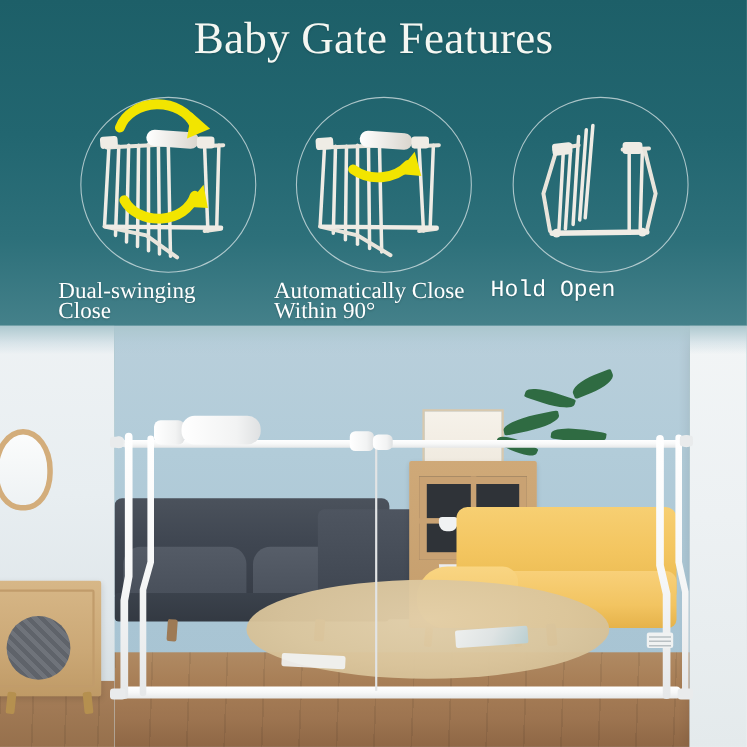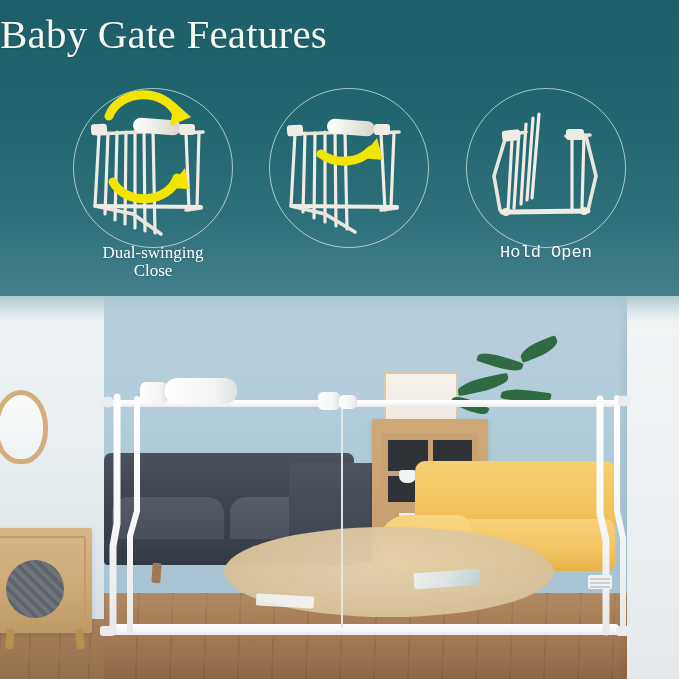--- a/index.html
+++ b/index.html
@@ -12,38 +12,38 @@
             #226670 18%,
             #2d707a 32%,
             #4d8790 48%,
             #7ba8ac 62%,
             #aec7c9 74%,
             #d4e2e3 86%,
             #eef4f5 95%,
             #f6fafb 100%);}
 
   
-  .title{position:absolute;top:8px;left:0;width:679px;text-align:left;
+  .title{position:absolute;top:8px;left:0;width:679px;text-align:center;
          color:#f4f7f2;font-size:41px;line-height:52px;letter-spacing:.2px;
          font-weight:400;text-shadow:0 1px 2px rgba(0,0,0,.18);}
 
   
   .features{position:absolute;top:88px;left:0;width:679px;height:215px;}
   .feature{position:absolute;top:0;width:200px;height:215px;}
   .f0{left:53px;} .f1{left:249px;} .f2{left:446px;font-family:Liberation Mono, monospace;}
 
   .circle{position:absolute;top:0;left:20px;width:160px;height:160px;
           border-radius:50%;border:1.4px solid rgba(255,255,255,.62);
           box-sizing:border-box;}
 
   .icon-wrap{position:absolute;top:0;left:20px;width:160px;height:160px;}
   .icon-wrap svg{display:block;width:160px;height:160px;}
 
-  .f-label{position:absolute;top:156px;left:0;width:200px;text-align:center;
-           color:#ffffff;font-size:17px;line-height:17.5px;
+  .f-label{position:absolute;top:168px;left:0;width:200px;
+           color:#ffffff;font-size:21px;line-height:17.5px;
            text-shadow:0 1px 2px rgba(0,0,0,.22);}
 
   
   .photo{position:absolute;left:0;top:296px;width:679px;height:383px;
          overflow:hidden;}
 
   
   .wall-left{position:absolute;left:0;top:0;width:104px;height:383px;
      background:linear-gradient(180deg,#eef2f4 0%,#e8eef1 40%,#dfe6ea 70%,#cfd8dc 100%);}
   .wall-right{position:absolute;right:0;top:0;width:52px;height:383px;
@@ -256,20 +256,24 @@
           </g>
           <path d="M24 118 L128 119" stroke="#efece5" stroke-width="4" fill="none" stroke-linecap="round"></path>
           <rect x="58" y="32" width="48" height="15" rx="7.5" fill="url(#bar2)" transform="rotate(4 82 39)"></rect>
           <rect x="18" y="37" width="16" height="11" rx="3" fill="#efece5" transform="rotate(-4 26 42)"></rect>
           <rect x="105" y="36" width="16" height="11" rx="3" fill="#efece5"></rect>
 
           <path d="M52 66 A34 28 0 0 0 102 62" stroke="#f2e500" stroke-width="9" fill="none" stroke-linecap="round"></path>
           <polygon points="92,70 108,50 114,72" fill="#f2e500"></polygon>
         </svg>
       </div>
+      <div class="f-label">
+        <span>Automatically Close</span><br>
+        <span>Within 90°</span>
+      </div>
     </div>
 
     <div class="feature f2">
       <div class="circle"></div>
       <div class="icon-wrap">
         <svg viewBox="0 0 160 160">
           <g stroke="#efece5" stroke-width="3.2" fill="none" stroke-linecap="round">
 
             <line x1="46" y1="52" x2="42" y2="124"></line>
             <line x1="53" y1="44" x2="48" y2="120"></line>

